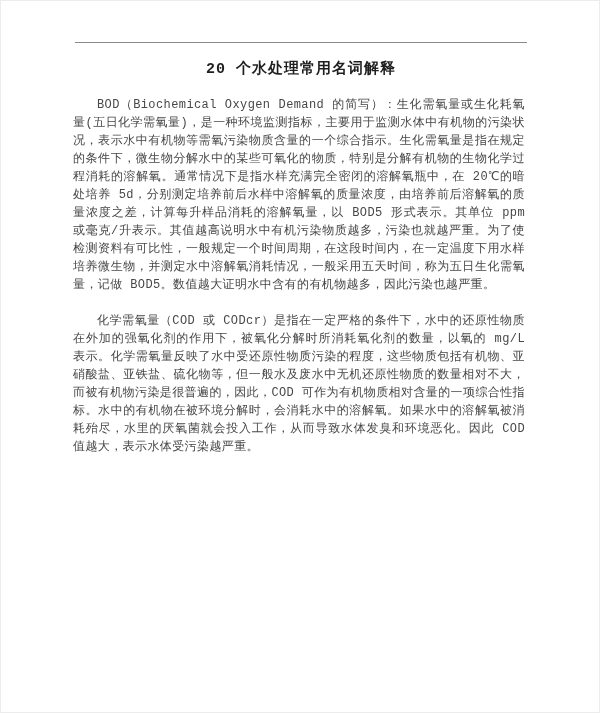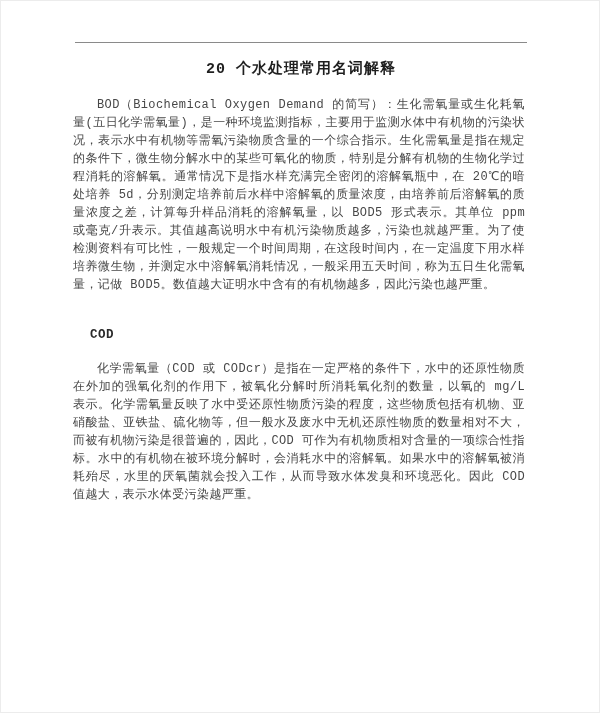--- a/index.html
+++ b/index.html
@@ -57,17 +57,16 @@
 
   <div class="top-rule"></div>
 
   <h1 class="doc-title">20 个水处理常用名词解释</h1>
 
   <section>
     <p class="section-body">BOD（Biochemical Oxygen Demand 的简写）：生化需氧量或生化耗氧量(五日化学需氧量)，是一种环境监测指标，主要用于监测水体中有机物的污染状况，表示水中有机物等需氧污染物质含量的一个综合指示。生化需氧量是指在规定的条件下，微生物分解水中的某些可氧化的物质，特别是分解有机物的生物化学过程消耗的溶解氧。通常情况下是指水样充满完全密闭的溶解氧瓶中，在 20℃的暗处培养 5d，分别测定培养前后水样中溶解氧的质量浓度，由培养前后溶解氧的质量浓度之差，计算每升样品消耗的溶解氧量，以 BOD5 形式表示。其单位 ppm 或毫克/升表示。其值越高说明水中有机污染物质越多，污染也就越严重。为了使检测资料有可比性，一般规定一个时间周期，在这段时间内，在一定温度下用水样培养微生物，并测定水中溶解氧消耗情况，一般采用五天时间，称为五日生化需氧量，记做 BOD5。数值越大证明水中含有的有机物越多，因此污染也越严重。</p>
   </section>
 
   <section>
-    <h2 class="section-heading">COD</h2>
     <p class="section-body">化学需氧量（COD 或 CODcr）是指在一定严格的条件下，水中的还原性物质在外加的强氧化剂的作用下，被氧化分解时所消耗氧化剂的数量，以氧的 mg/L 表示。化学需氧量反映了水中受还原性物质污染的程度，这些物质包括有机物、亚硝酸盐、亚铁盐、硫化物等，但一般水及废水中无机还原性物质的数量相对不大，而被有机物污染是很普遍的，因此，COD 可作为有机物质相对含量的一项综合性指标。水中的有机物在被环境分解时，会消耗水中的溶解氧。如果水中的溶解氧被消耗殆尽，水里的厌氧菌就会投入工作，从而导致水体发臭和环境恶化。因此 COD 值越大，表示水体受污染越严重。</p>
   </section>
 
 </div>
 
 </body></html>

